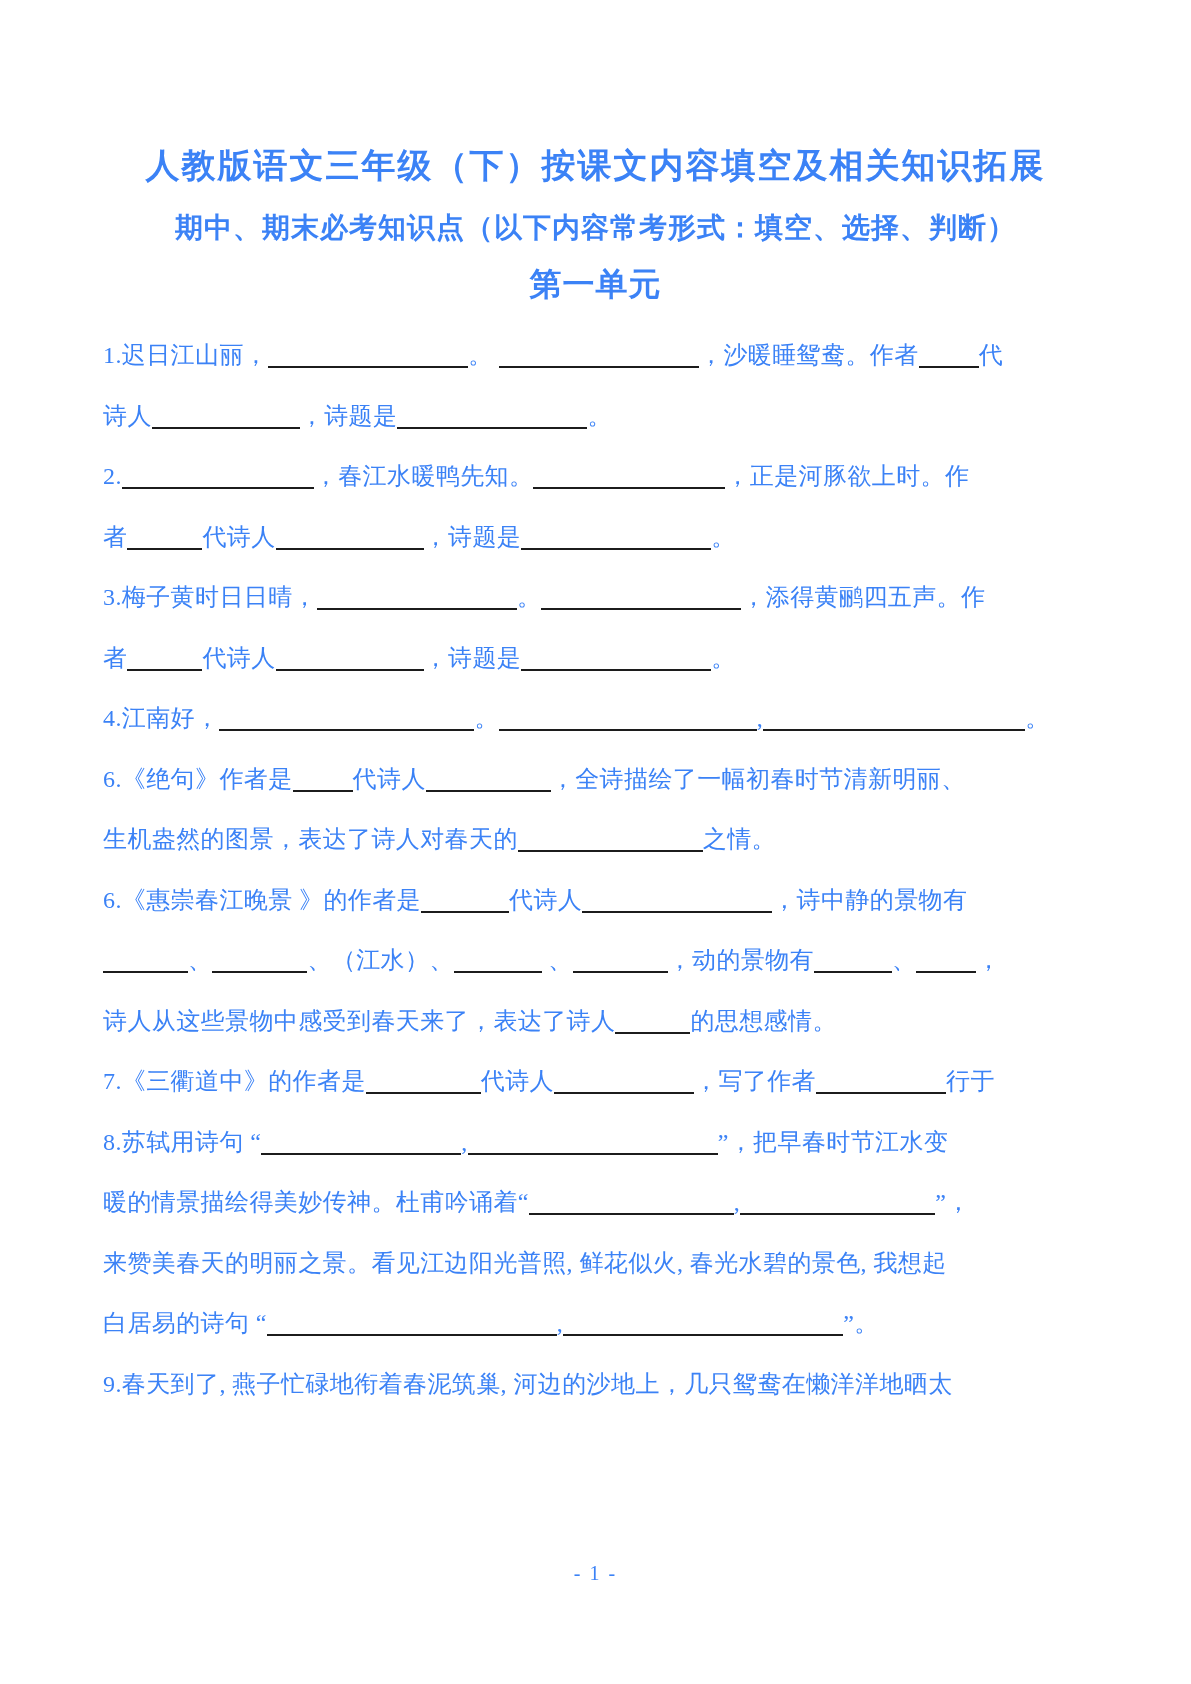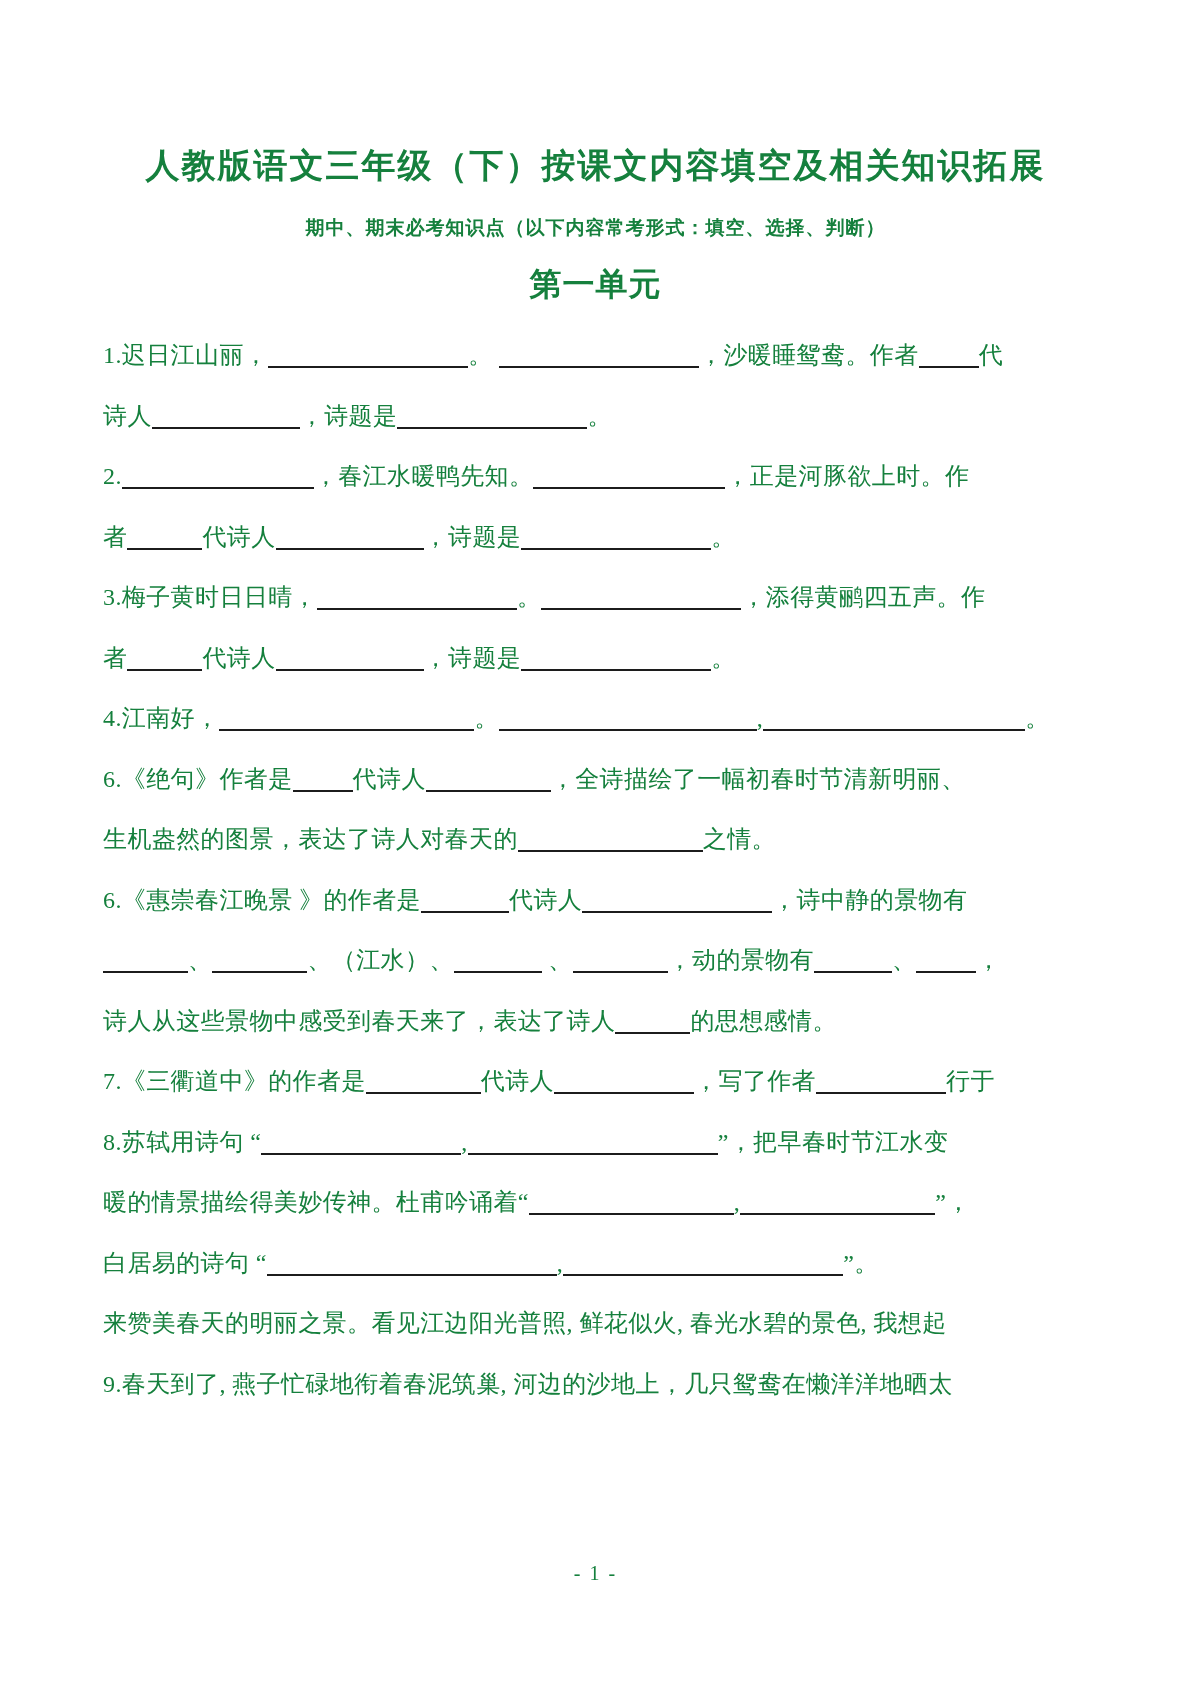--- a/index.html
+++ b/index.html
@@ -5,21 +5,21 @@
   html, body {
     margin: 0;
     padding: 0;
     background: #ffffff;
   }
   .page {
     position: relative;
     width: 1191px;
     height: 1684px;
     background: #ffffff;
-    color: #15803d;
+    color: #3b82f6;
     font-family: "Liberation Serif", "DejaVu Serif", serif;
     overflow: hidden;
   }
   .doc-title {
     position: absolute;
     top: 146px;
     left: 0;
     width: 100%;
     text-align: center;
     font-size: 34px;
@@ -27,21 +27,21 @@
     letter-spacing: 2px;
     line-height: 40px;
     white-space: nowrap;
   }
   .doc-subtitle {
     position: absolute;
     top: 212px;
     left: 0;
     width: 100%;
     text-align: center;
-    font-size: 19px;
+    font-size: 28px;
     font-weight: bold;
     letter-spacing: 1px;
     line-height: 32px;
     white-space: nowrap;
   }
   .section-heading {
     position: absolute;
     top: 268px;
     left: 0;
     width: 100%;
@@ -100,19 +100,19 @@
       <div class="line"><span>者</span><span class="blank" style="width: 75px; border-bottom-color: rgb(28, 28, 28);"></span><span>代诗人</span><span class="blank" style="width: 148px; border-bottom-color: rgb(28, 28, 28);"></span><span>，诗题是</span><span class="blank" style="width: 190px; border-bottom-color: rgb(28, 28, 28);"></span><span>。</span></div>
       <div class="line"><span>4.江南好，</span><span class="blank" style="width: 255px; border-bottom-color: rgb(28, 28, 28);"></span><span>。</span><span class="blank" style="width: 258px; border-bottom-color: rgb(28, 28, 28);"></span><span>,</span><span class="blank" style="width: 262px; border-bottom-color: rgb(28, 28, 28);"></span><span>。</span></div>
       <div class="line"><span>6.《绝句》作者是</span><span class="blank" style="width: 60px; border-bottom-color: rgb(28, 28, 28);"></span><span>代诗人</span><span class="blank" style="width: 125px; border-bottom-color: rgb(28, 28, 28);"></span><span>，全诗描绘了一幅初春时节清新明丽、</span></div>
       <div class="line"><span>生机盎然的图景，表达了诗人对春天的</span><span class="blank" style="width: 185px; border-bottom-color: rgb(28, 28, 28);"></span><span>之情。</span></div>
       <div class="line"><span>6.《惠崇春江晚景 》的作者是</span><span class="blank" style="width: 88px; border-bottom-color: rgb(28, 28, 28);"></span><span>代诗人</span><span class="blank" style="width: 190px; border-bottom-color: rgb(28, 28, 28);"></span><span>，诗中静的景物有</span></div>
       <div class="line"><span class="blank" style="width: 85px; border-bottom-color: rgb(28, 28, 28);"></span><span>、</span><span class="blank" style="width: 95px; border-bottom-color: rgb(28, 28, 28);"></span><span>、（江水）、</span><span class="blank" style="width: 88px; border-bottom-color: rgb(28, 28, 28);"></span><span> 、</span><span class="blank" style="width: 95px; border-bottom-color: rgb(28, 28, 28);"></span><span>，动的景物有</span><span class="blank" style="width: 78px; border-bottom-color: rgb(28, 28, 28);"></span><span>、</span><span class="blank" style="width: 60px; border-bottom-color: rgb(28, 28, 28);"></span><span>，</span></div>
       <div class="line"><span>诗人从这些景物中感受到春天来了，表达了诗人</span><span class="blank" style="width: 75px; border-bottom-color: rgb(28, 28, 28);"></span><span>的思想感情。</span></div>
       <div class="line"><span>7.《三衢道中》的作者是</span><span class="blank" style="width: 115px; border-bottom-color: rgb(28, 28, 28);"></span><span>代诗人</span><span class="blank" style="width: 140px; border-bottom-color: rgb(28, 28, 28);"></span><span>，写了作者</span><span class="blank" style="width: 130px; border-bottom-color: rgb(28, 28, 28);"></span><span>行于</span></div>
       <div class="line"><span>8.苏轼用诗句 “</span><span class="blank" style="width: 200px; border-bottom-color: rgb(28, 28, 28);"></span><span>,</span><span class="blank" style="width: 250px; border-bottom-color: rgb(28, 28, 28);"></span><span>”，把早春时节江水变</span></div>
       <div class="line"><span>暖的情景描绘得美妙传神。杜甫吟诵着“</span><span class="blank" style="width: 205px; border-bottom-color: rgb(28, 28, 28);"></span><span>,</span><span class="blank" style="width: 195px; border-bottom-color: rgb(28, 28, 28);"></span><span>”，</span></div>
+      <div class="line"><span>来赞美春天的明丽之景。看见江边阳光普照, 鲜花似火, 春光水碧的景色, 我想起</span></div>
       <div class="line"><span>白居易的诗句 “</span><span class="blank" style="width: 290px; border-bottom-color: rgb(28, 28, 28);"></span><span>,</span><span class="blank" style="width: 280px; border-bottom-color: rgb(28, 28, 28);"></span><span>”。</span></div>
-      <div class="line"><span>来赞美春天的明丽之景。看见江边阳光普照, 鲜花似火, 春光水碧的景色, 我想起</span></div>
       <div class="line"><span>9.春天到了, 燕子忙碌地衔着春泥筑巢, 河边的沙地上，几只鸳鸯在懒洋洋地晒太</span></div>
     </div>
 
   <div class="footer">- 1 -</div>
 </div>
 
 </body></html>

